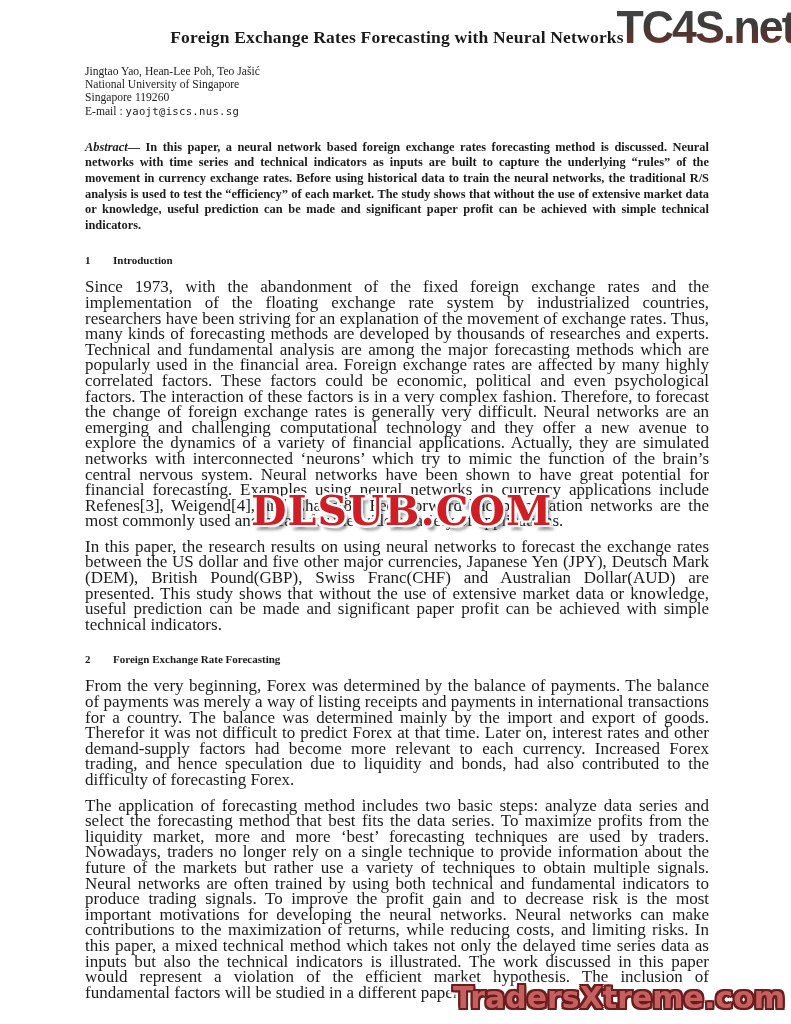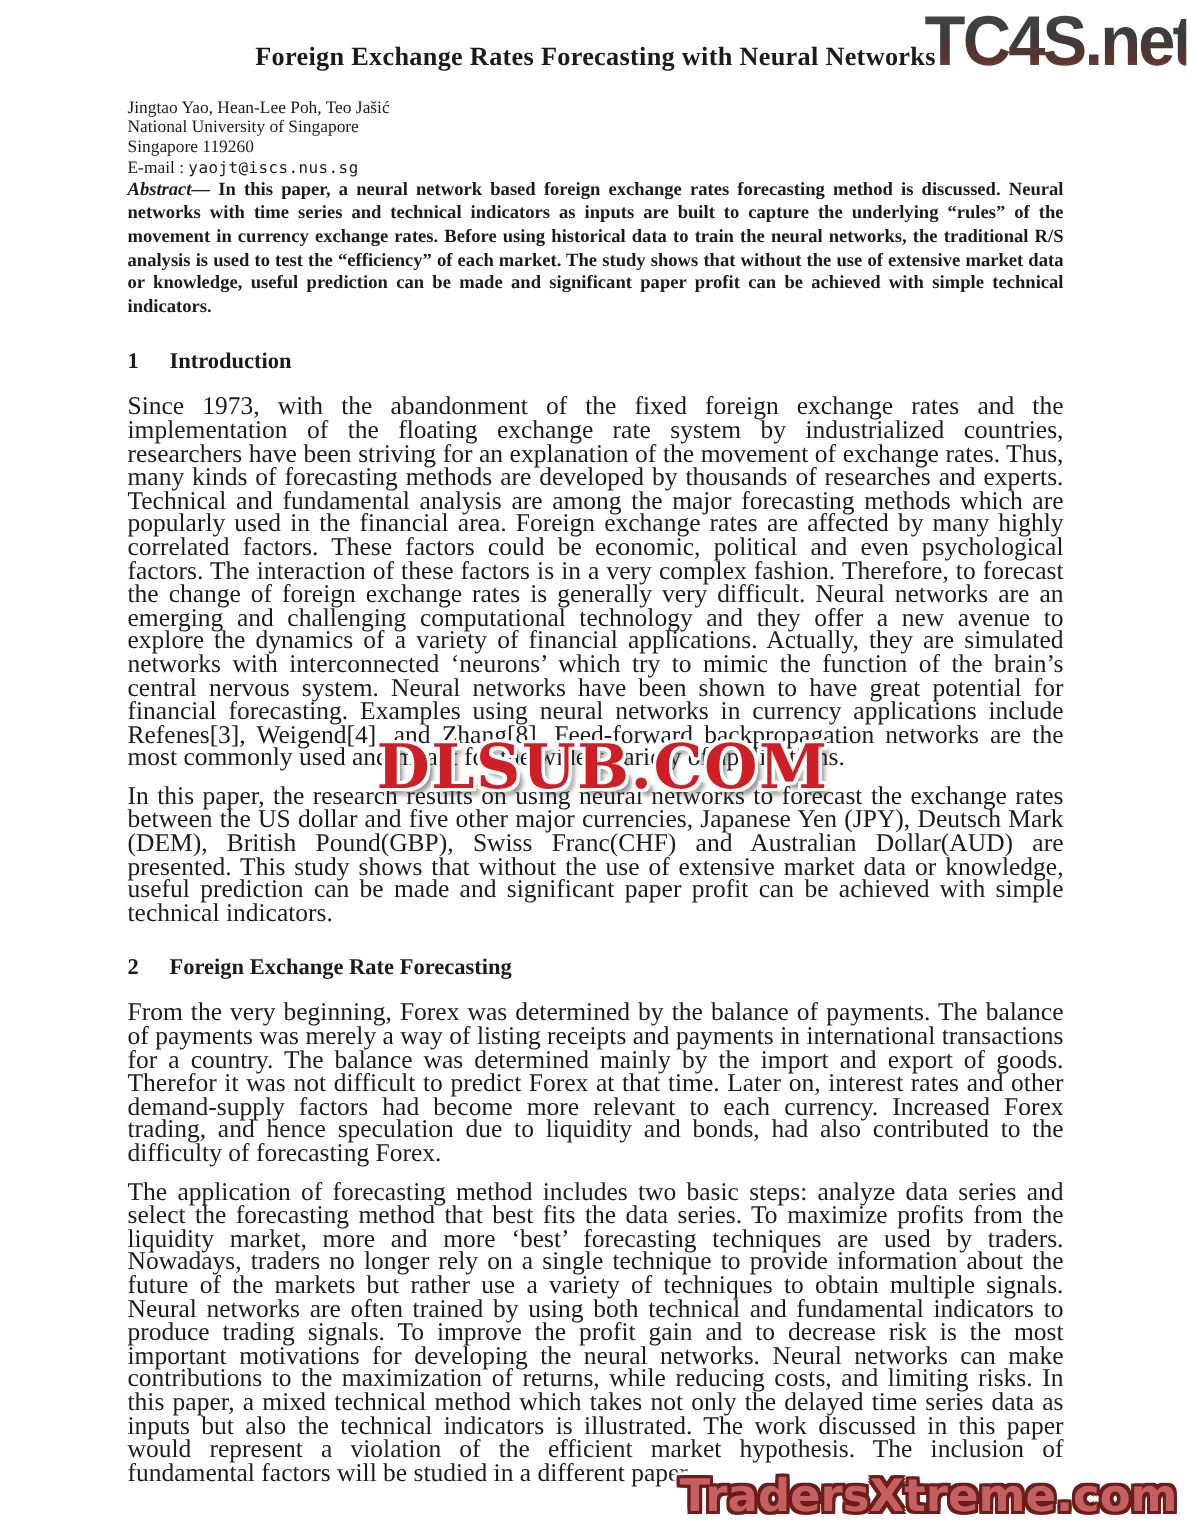--- a/index.html
+++ b/index.html
@@ -28,30 +28,31 @@
     font-size:11.6px;
     line-height:13.2px;
   }
   .email-line { font-size:11.6px; }
   .email-addr {
     font-family:"DejaVu Sans Mono", monospace;
     font-size:10.6px;
     letter-spacing:0.3px;
   }
   .abstract {
+    margin-top:22px;
     font-size:12.4px;
     font-weight:bold;
     line-height:15.6px;
     text-align:justify;
   }
   .abstract-lead { font-style:italic; }
   .section-heading {
     margin-top:21px;
     margin-bottom:13px;
-    font-size:15px;
+    font-size:11px;
     font-weight:bold;
   }
   .sec-num { display:inline-block; width:28px; }
   p.body-par {
     margin:0 0 10px 0;
     font-size:17px;
     line-height:15.6px;
     text-align:justify;
   }
   .italic-phrase { }

